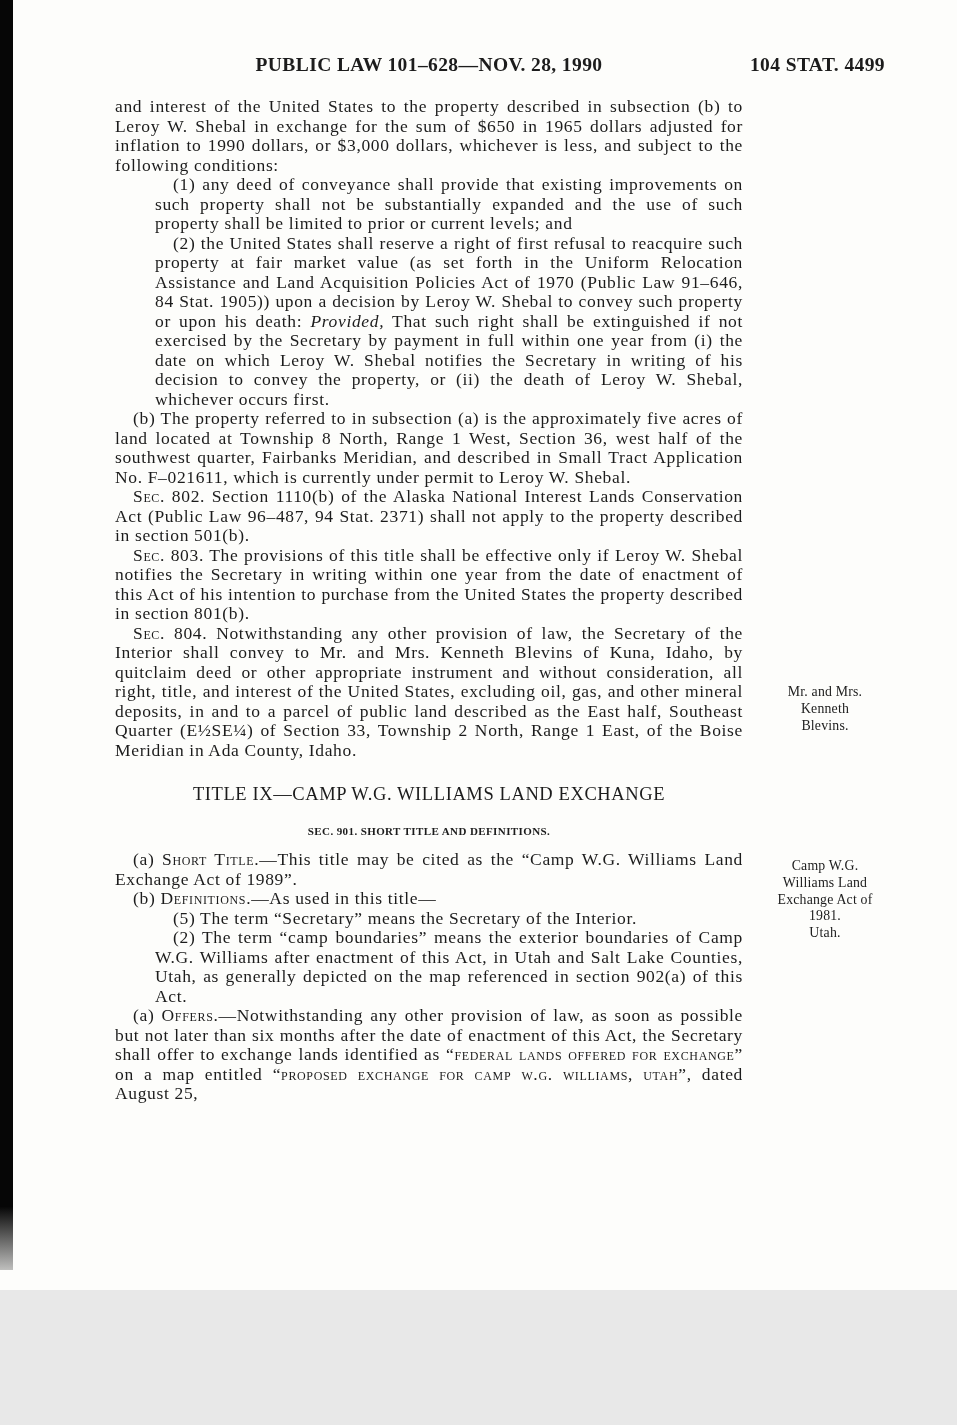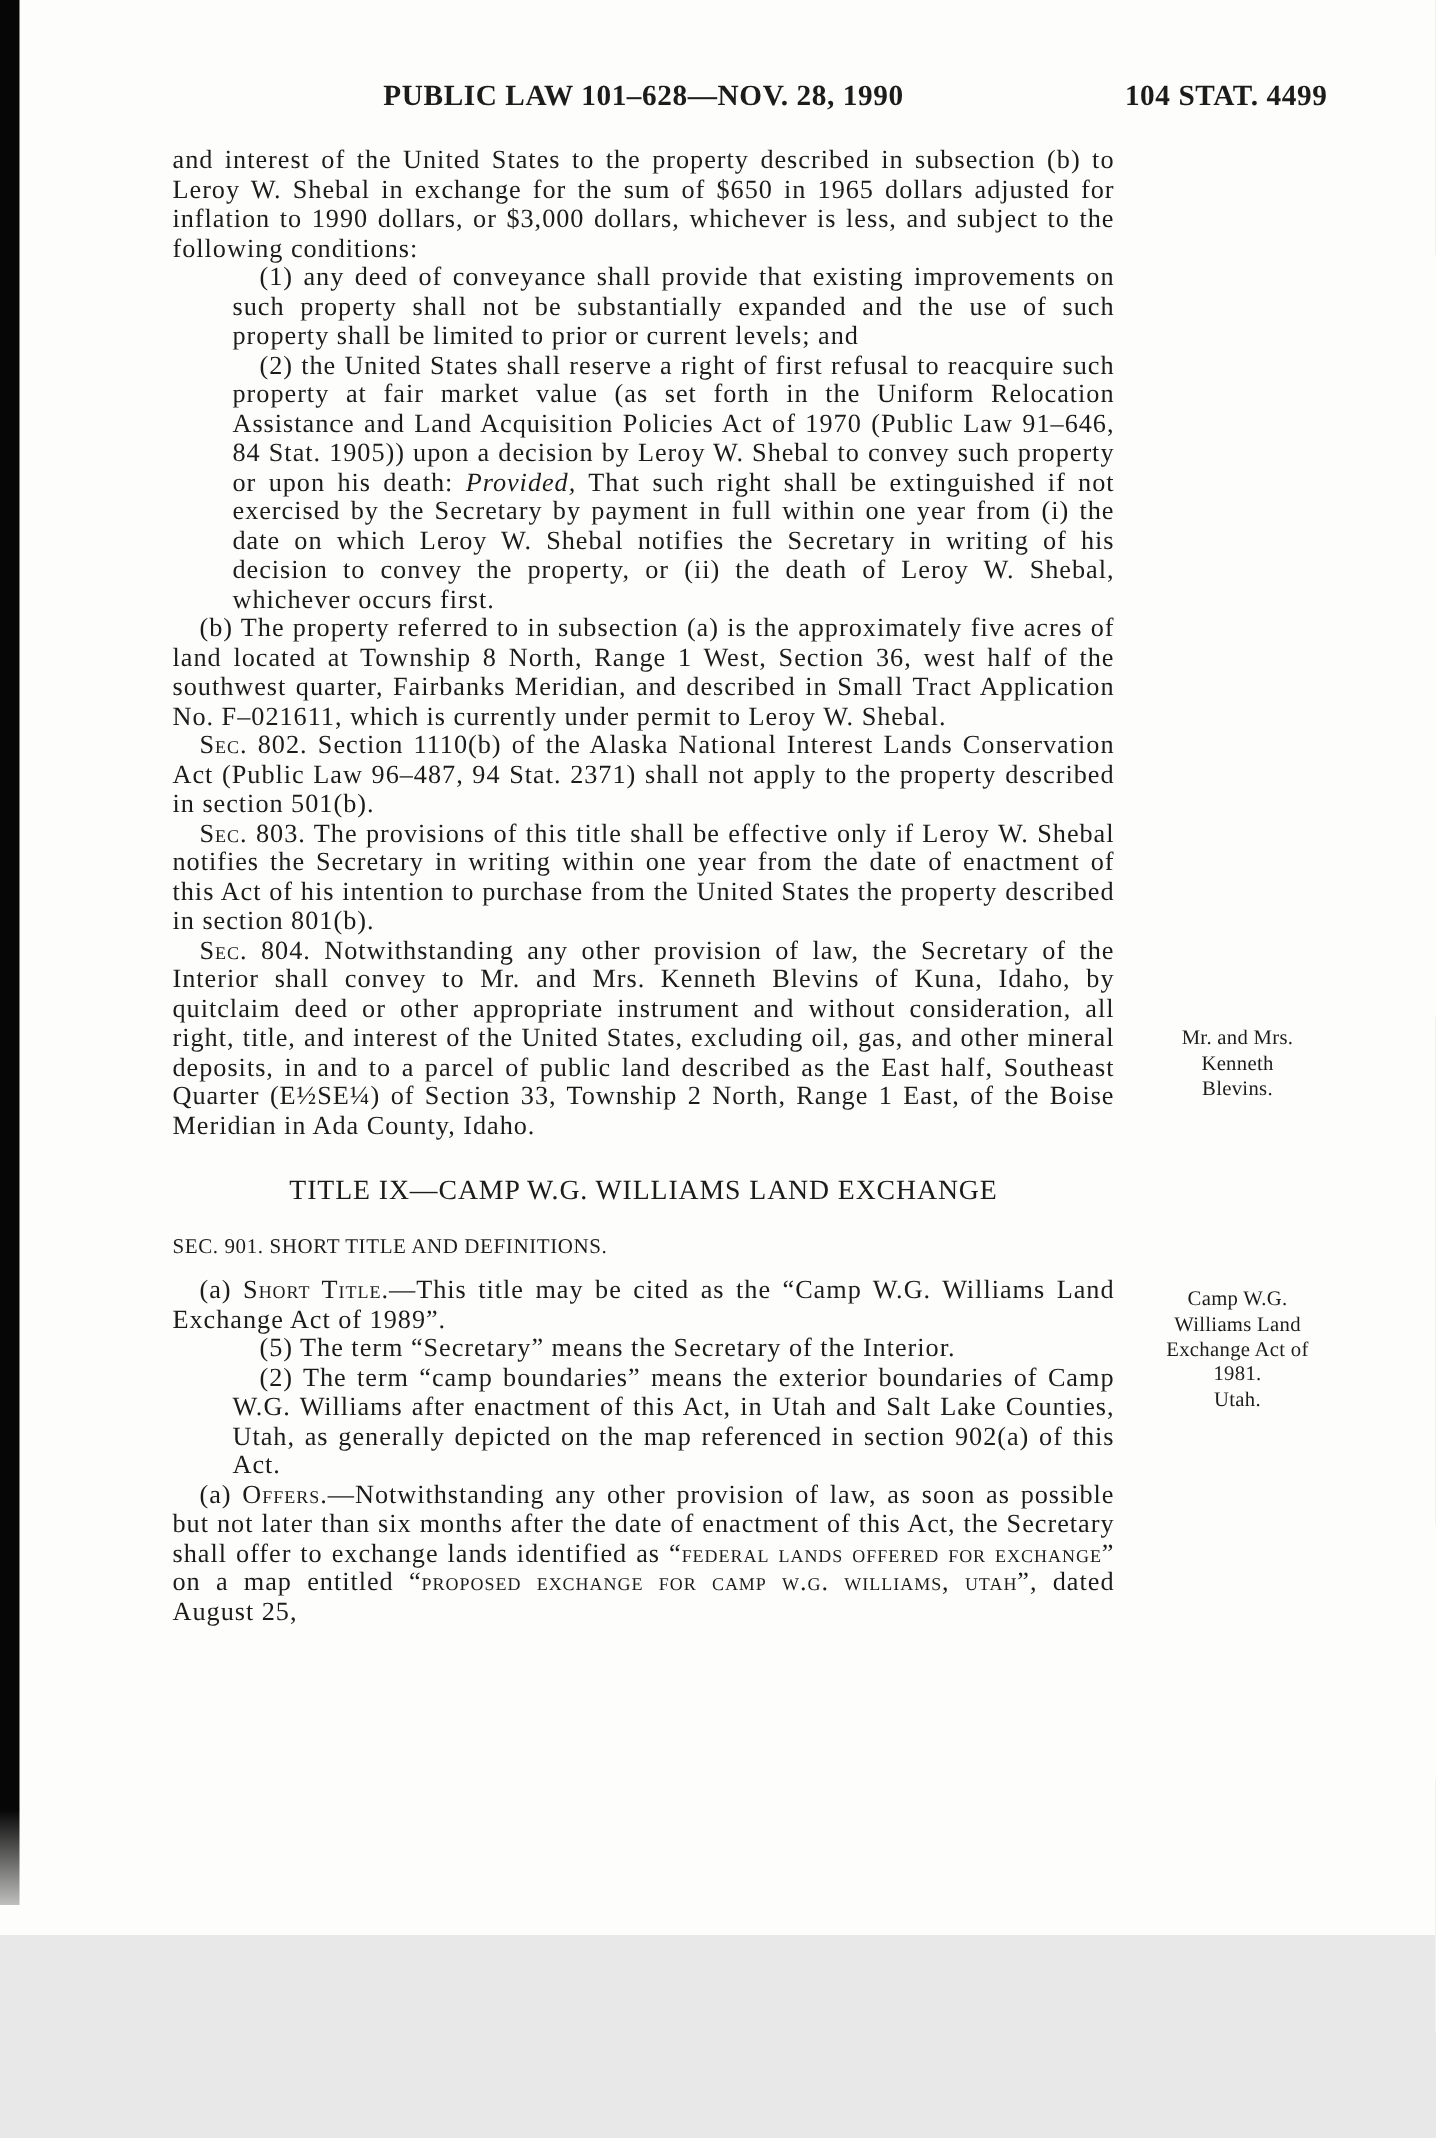--- a/index.html
+++ b/index.html
@@ -26,22 +26,22 @@
     text-align:justify;
   }
   .p { margin:0; text-indent:18px; }
   .p.cont { text-indent:0; }
   .p.num { margin-left:40px; }
   .title-heading {
     margin:25px 0 17px; text-align:center; text-indent:0;
     font-size:18.5px; letter-spacing:0.6px; white-space:nowrap;
   }
   .sec-heading {
-    margin:13px 0 9px; font-weight:normal; font-size:14px;
-    letter-spacing:0.4px; text-align:left; text-indent:0;
+    margin:13px 0 9px; font-weight:bold; font-size:11px;
+    letter-spacing:0.4px; text-align:center; text-indent:0;
   }
   .sc { font-variant:small-caps; }
   .i  { font-style:italic; }
   .margin-note {
     position:absolute; left:759px; width:132px;
     font-size:13.8px; line-height:16.8px; letter-spacing:0.2px;
     white-space:pre-line; text-align:center;
   }
   .note-blevins { top:684px; }
   .note-camp    { top:858px; }
@@ -62,20 +62,21 @@
     <p class="p num"><span>(2) the United States shall reserve a right of first refusal to reacquire such property at fair market value (as set forth in the Uniform Relocation Assistance and Land Acquisition Policies Act of 1970 (Public Law 91–646, 84 Stat. 1905)) upon a decision by Leroy W. Shebal to convey such property or upon his death: </span><span class="i">Provided,</span><span> That such right shall be extinguished if not exercised by the Secretary by payment in full within one year from (i) the date on which Leroy W. Shebal notifies the Secretary in writing of his decision to convey the property, or (ii) the death of Leroy W. Shebal, whichever occurs first.</span></p>
     <p class="p"><span>(b) The property referred to in subsection (a) is the approximately five acres of land located at Township 8 North, Range 1 West, Section 36, west half of the southwest quarter, Fairbanks Meridian, and described in Small Tract Application No. F–021611, which is currently under permit to Leroy W. Shebal.</span></p>
     <p class="p"><span class="sc">Sec.</span><span> 802. Section 1110(b) of the Alaska National Interest Lands Conservation Act (Public Law 96–487, 94 Stat. 2371) shall not apply to the property described in section 501(b).</span></p>
     <p class="p"><span class="sc">Sec.</span><span> 803. The provisions of this title shall be effective only if Leroy W. Shebal notifies the Secretary in writing within one year from the date of enactment of this Act of his intention to purchase from the United States the property described in section 801(b).</span></p>
     <p class="p"><span class="sc">Sec.</span><span> 804. Notwithstanding any other provision of law, the Secretary of the Interior shall convey to Mr. and Mrs. Kenneth Blevins of Kuna, Idaho, by quitclaim deed or other appropriate instrument and without consideration, all right, title, and interest of the United States, excluding oil, gas, and other mineral deposits, in and to a parcel of public land described as the East half, Southeast Quarter (E½SE¼) of Section 33, Township 2 North, Range 1 East, of the Boise Meridian in Ada County, Idaho.</span></p>
 
     <p class="p title-heading">TITLE IX—CAMP W.G. WILLIAMS LAND EXCHANGE</p>
 
     <p class="p sec-heading">SEC. 901. SHORT TITLE AND DEFINITIONS.</p>
     <p class="p"><span>(a) </span><span class="sc">Short Title</span><span>.—This title may be cited as the “Camp W.G. Williams Land Exchange Act of 1989”.</span></p>
+    <p class="p"><span>(b) </span><span class="sc">Definitions</span><span>.—As used in this title—</span></p>
     <p class="p num"><span>(5) The term “Secretary” means the Secretary of the Interior.</span></p>
     <p class="p num"><span>(2) The term “camp boundaries” means the exterior boundaries of Camp W.G. Williams after enactment of this Act, in Utah and Salt Lake Counties, Utah, as generally depicted on the map referenced in section 902(a) of this Act.</span></p>
 
     <p class="p"><span>(a) </span><span class="sc">Offers</span><span>.—Notwithstanding any other provision of law, as soon as possible but not later than six months after the date of enactment of this Act, the Secretary shall offer to exchange lands identified as “</span><span class="sc">federal lands offered for exchange</span><span>” on a map entitled “</span><span class="sc">proposed exchange for camp w.g. williams, utah</span><span>”, dated August 25,</span></p>
   </div>
 
   <div class="margin-note note-blevins">Mr. and Mrs.
 Kenneth
 Blevins.</div>
   <div class="margin-note note-camp">Camp W.G.

